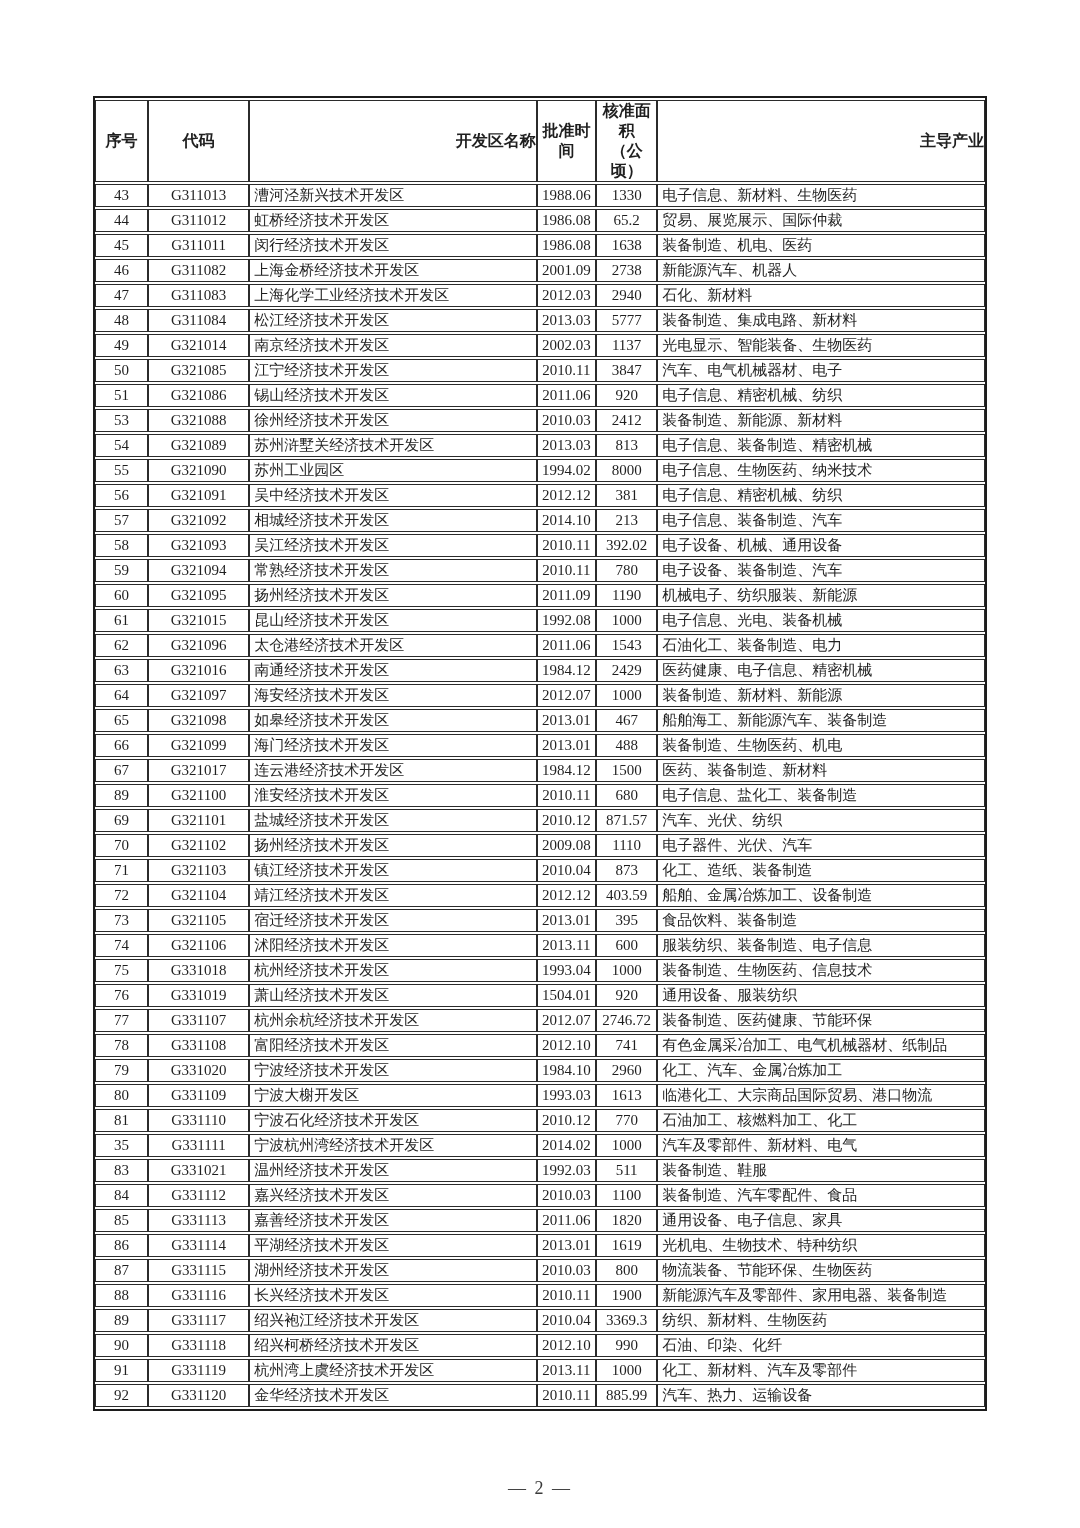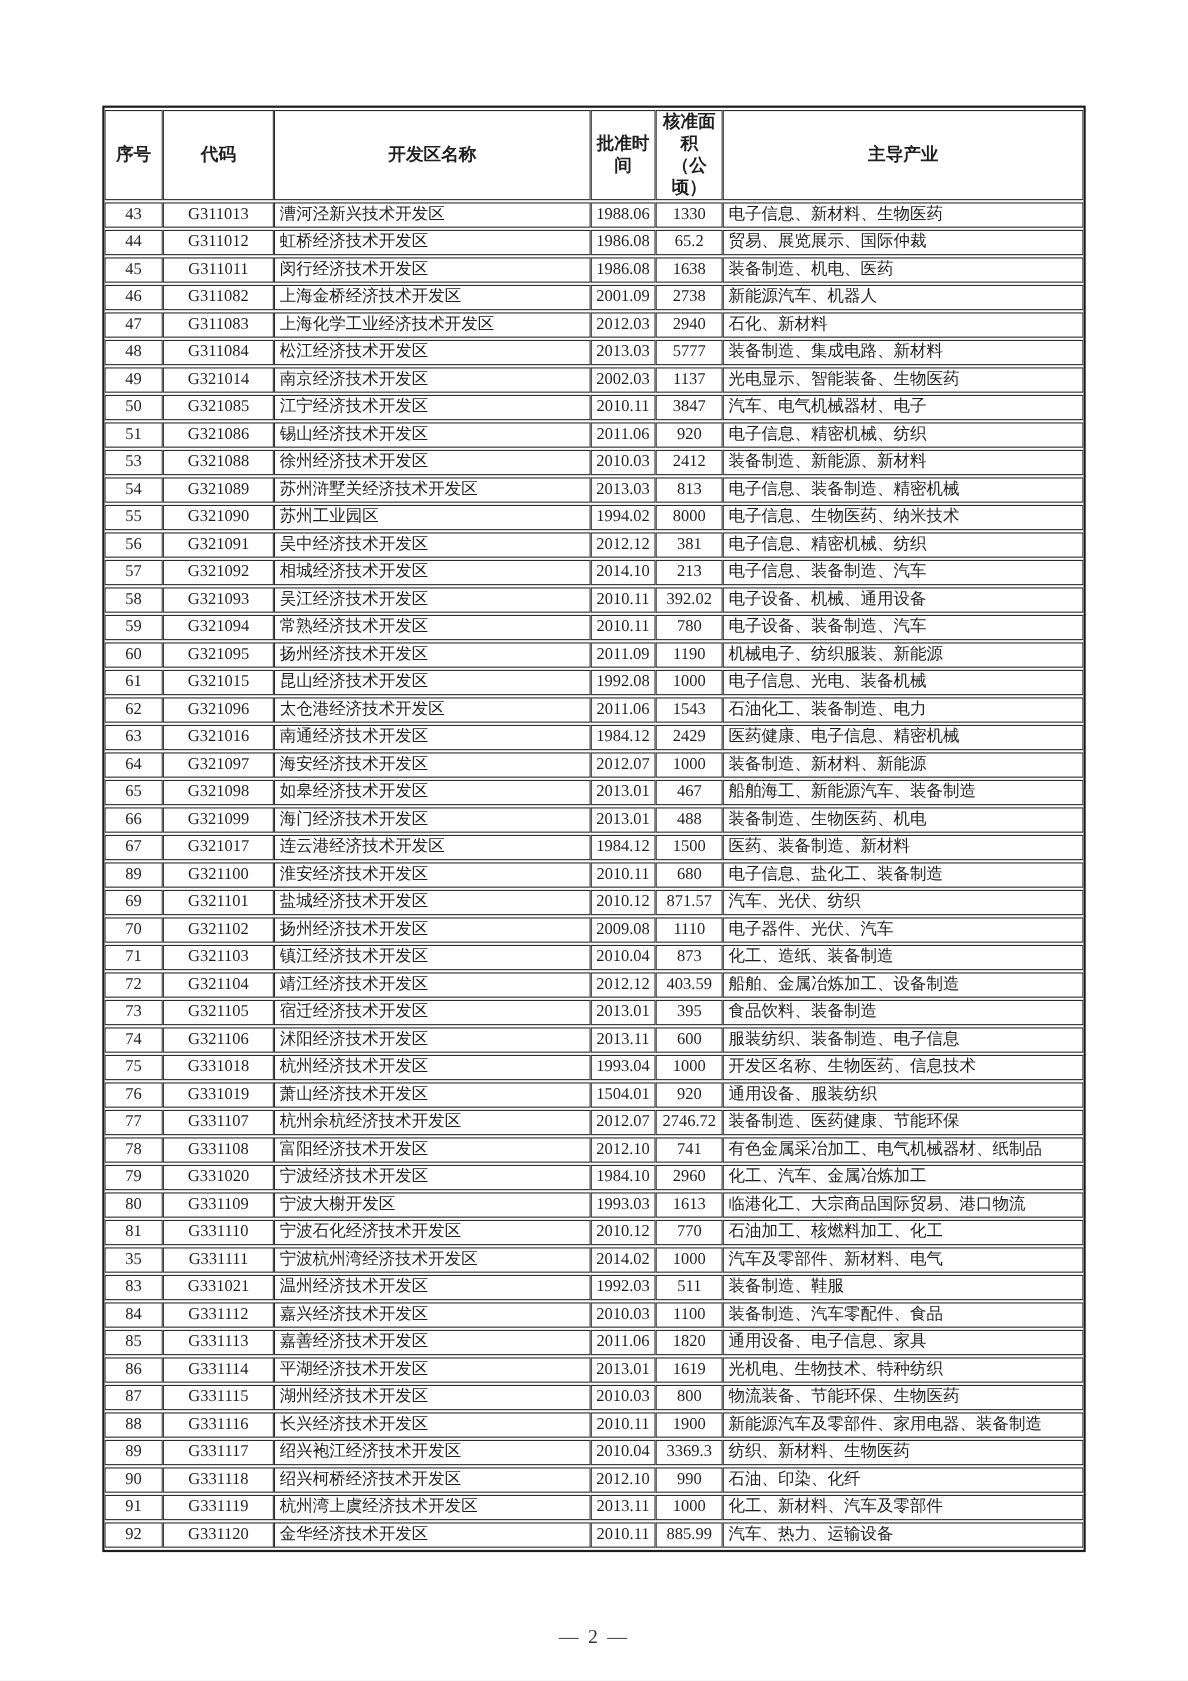--- a/index.html
+++ b/index.html
@@ -50,21 +50,21 @@
     background: #fff;
   }
   
   table.zones th:nth-child(1), table.zones td:nth-child(1) { width: 50px;  text-align: center; }
   table.zones th:nth-child(2), table.zones td:nth-child(2) { width: 96px;  text-align: center; }
   table.zones th:nth-child(3), table.zones td:nth-child(3) { width: 272px; }
   table.zones th:nth-child(4), table.zones td:nth-child(4) { width: 56px;  text-align: center; }
   table.zones th:nth-child(5), table.zones td:nth-child(5) { width: 58px;  text-align: center; }
   table.zones th:nth-child(6), table.zones td:nth-child(6) { width: 310px; }
   table.zones td:nth-child(3), table.zones td:nth-child(6) { text-align: left; padding-left: 4px; }
-  table.zones th:nth-child(3), table.zones th:nth-child(6) { text-align: center; }
+  table.zones th:nth-child(3), table.zones th:nth-child(6) { text-align: right; }
   .page-footer {
     position: absolute;
     left: 0;
     top: 1478px;
     width: 100%;
     text-align: center;
     font-size: 18px;
     color: #3a3a3a;
     letter-spacing: 2px;
   }
@@ -335,21 +335,21 @@
             <td>2013.11</td>
             <td>600</td>
             <td>服装纺织、装备制造、电子信息</td>
           </tr>
           <tr>
             <td>75</td>
             <td>G331018</td>
             <td>杭州经济技术开发区</td>
             <td>1993.04</td>
             <td>1000</td>
-            <td>开发区名称、生物医药、信息技术</td>
+            <td>装备制造、生物医药、信息技术</td>
           </tr>
           <tr>
             <td>76</td>
             <td>G331019</td>
             <td>萧山经济技术开发区</td>
             <td>1504.01</td>
             <td>920</td>
             <td>通用设备、服装纺织</td>
           </tr>
           <tr>

